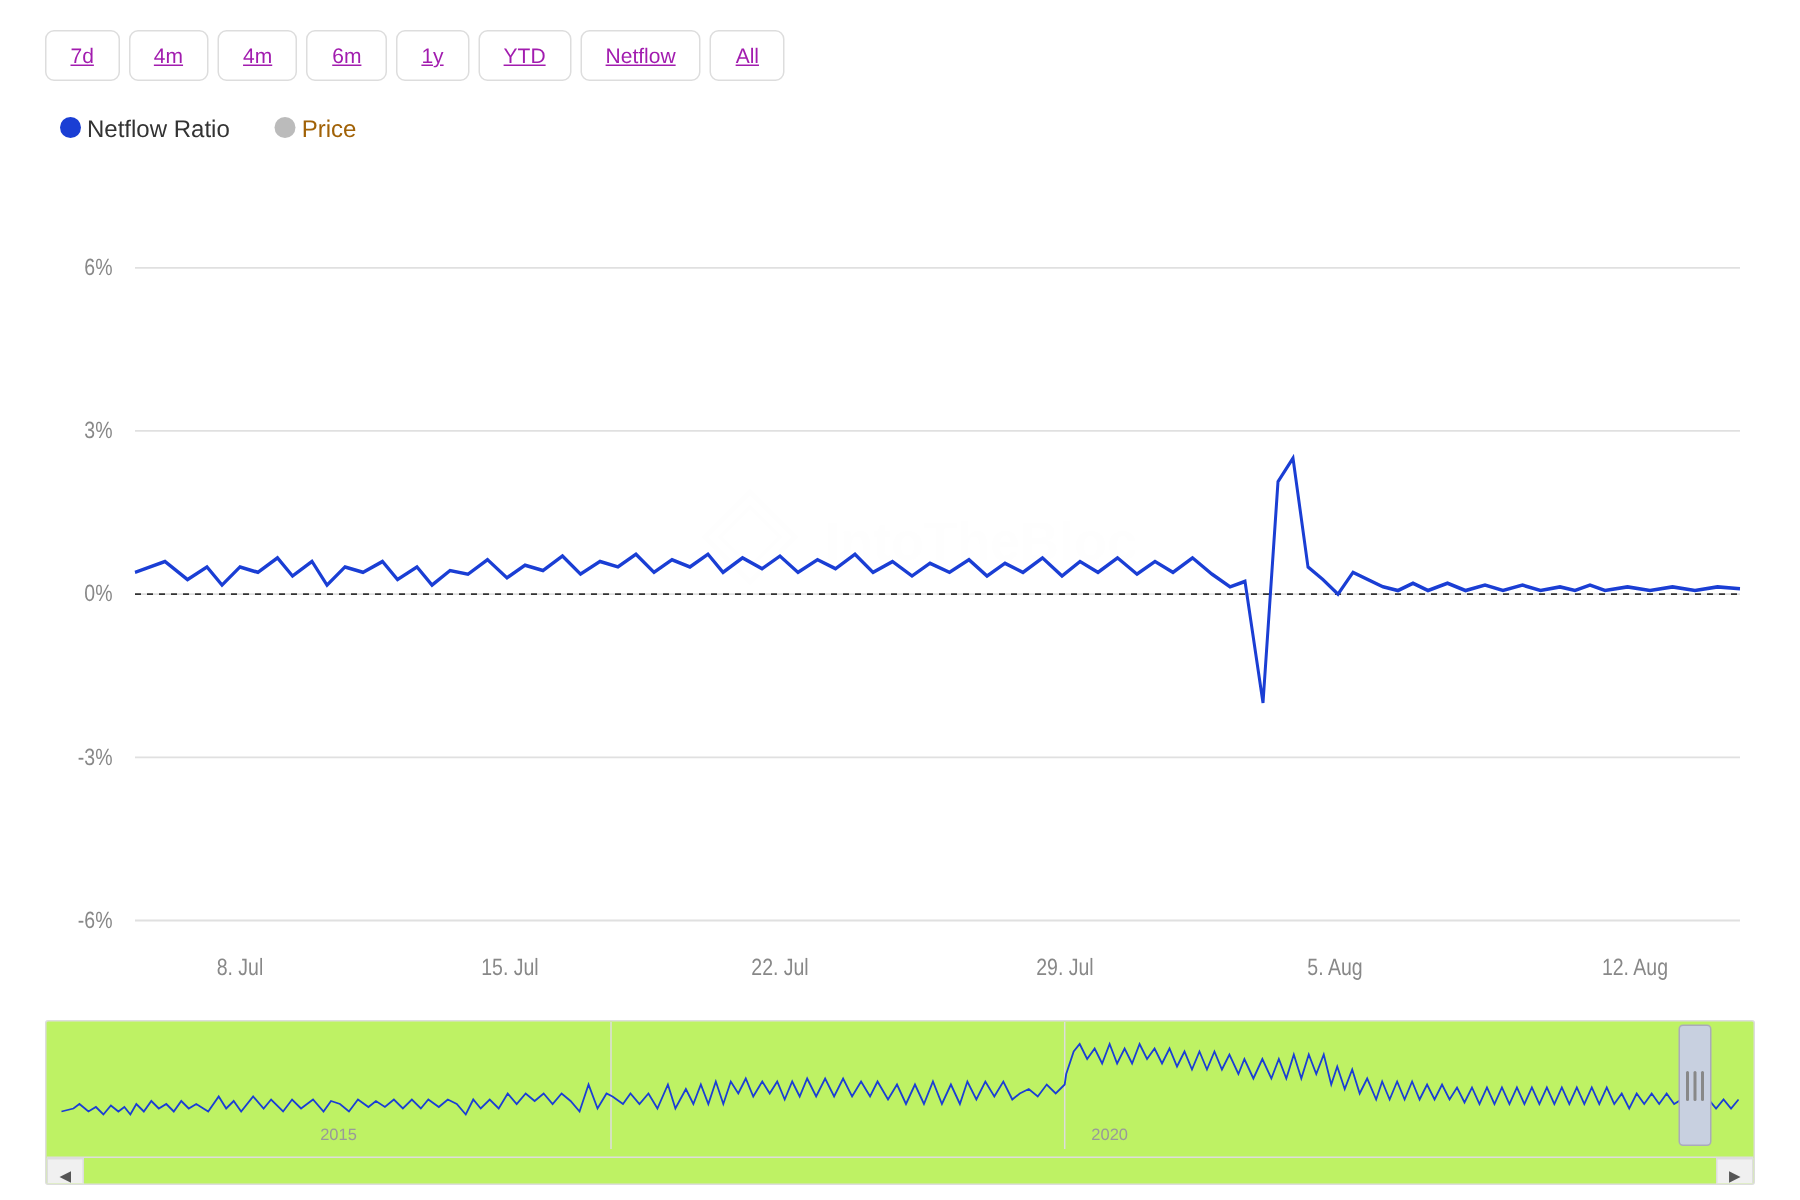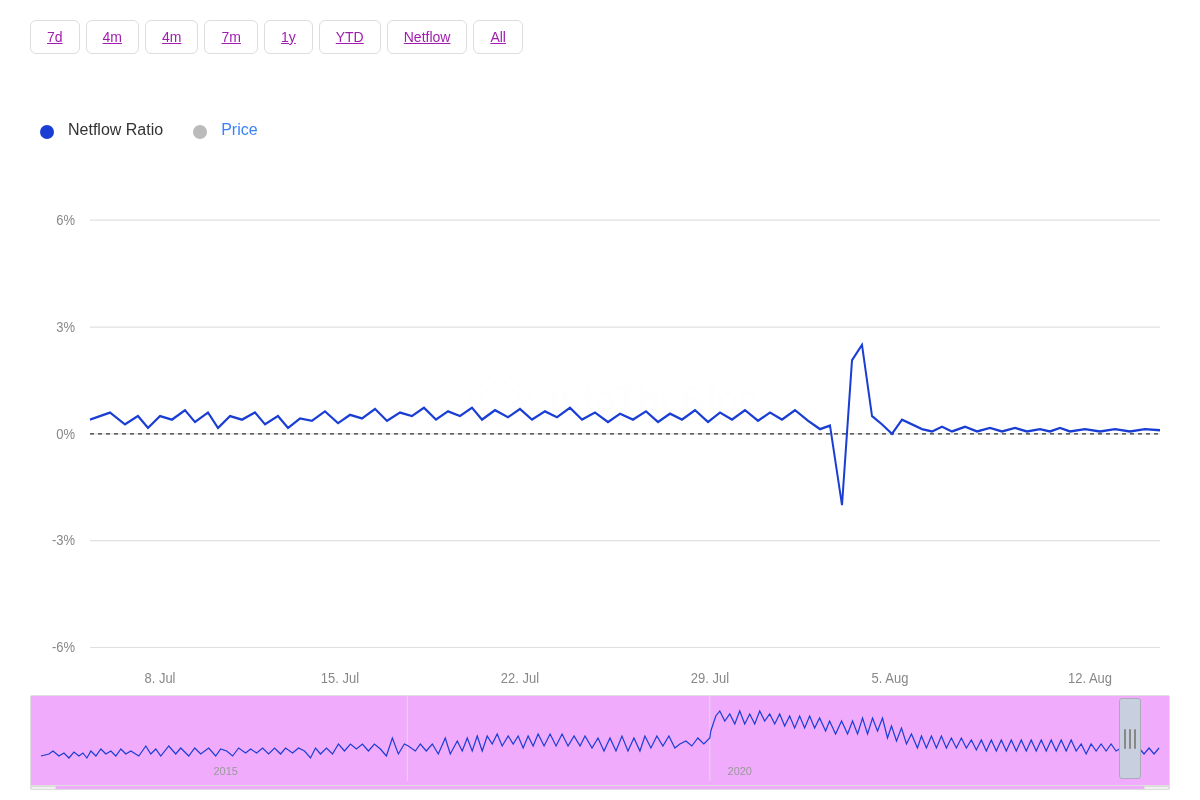--- a/index.html
+++ b/index.html
@@ -45,41 +45,40 @@
     
     .legend {
       display: flex;
       gap: 30px;
       margin-bottom: 10px;
       margin-left: 10px;
     }
 
     .legend-item {
       display: flex;
-      align-items: flex-end;
-      gap: 14px;
-      margin-top: 43px;
+      align-items: flex-start;
+      gap: 4px;
     }
 
     .legend-dot {
       width: 14px;
       height: 14px;
       border-radius: 50%;
     }
 
     .legend-dot-blue { background: #1a3ed4; }
     .legend-dot-gray { background: #bbb; }
 
     .legend-label {
       font-size: 16px;
       font-weight: 500;
     }
 
     .legend-label-blue { color: #333; }
-    .legend-label-gray { color: #3b82f6; }
+    .legend-label-gray { color: #a16207; }
 
     
     .chart-wrapper {
       flex: 1;
       display: flex;
       flex-direction: column;
       position: relative;
     }
 
     .main-chart-area {
@@ -103,27 +102,27 @@
       opacity: 0.08;
       pointer-events: none;
       font-size: 48px;
       font-weight: 900;
       color: #888;
       white-space: nowrap;
     }
 
     
     .mini-chart-container {
-      height: 95px;
+      height: 110px;
       border: 1px solid #ddd;
       border-radius: 2px;
       position: relative;
-      margin-top: 0;
+      margin-top: 18px;
       overflow: hidden;
-      background: #f0abfc;
+      background: #bef264;
     }
 
     .mini-chart-svg {
       width: 100%;
       height: 85px;
     }
 
     
     .nav-buttons {
       display: flex;
@@ -176,21 +175,21 @@
   </style>
 </head>
 <body>
 
 <div class="container">
 
   <div class="time-range-bar">
     <button class="time-btn">7d</button>
     <button class="time-btn">4m</button>
     <button class="time-btn">4m</button>
-    <button class="time-btn">7m</button>
+    <button class="time-btn">6m</button>
     <button class="time-btn">1y</button>
     <button class="time-btn">YTD</button>
     <button class="time-btn">Netflow</button>
     <button class="time-btn">All</button>
   </div>
 
   <div class="legend">
     <div class="legend-item">
       <div class="legend-dot legend-dot-blue"></div>
       <span class="legend-label legend-label-blue">Netflow Ratio</span>

